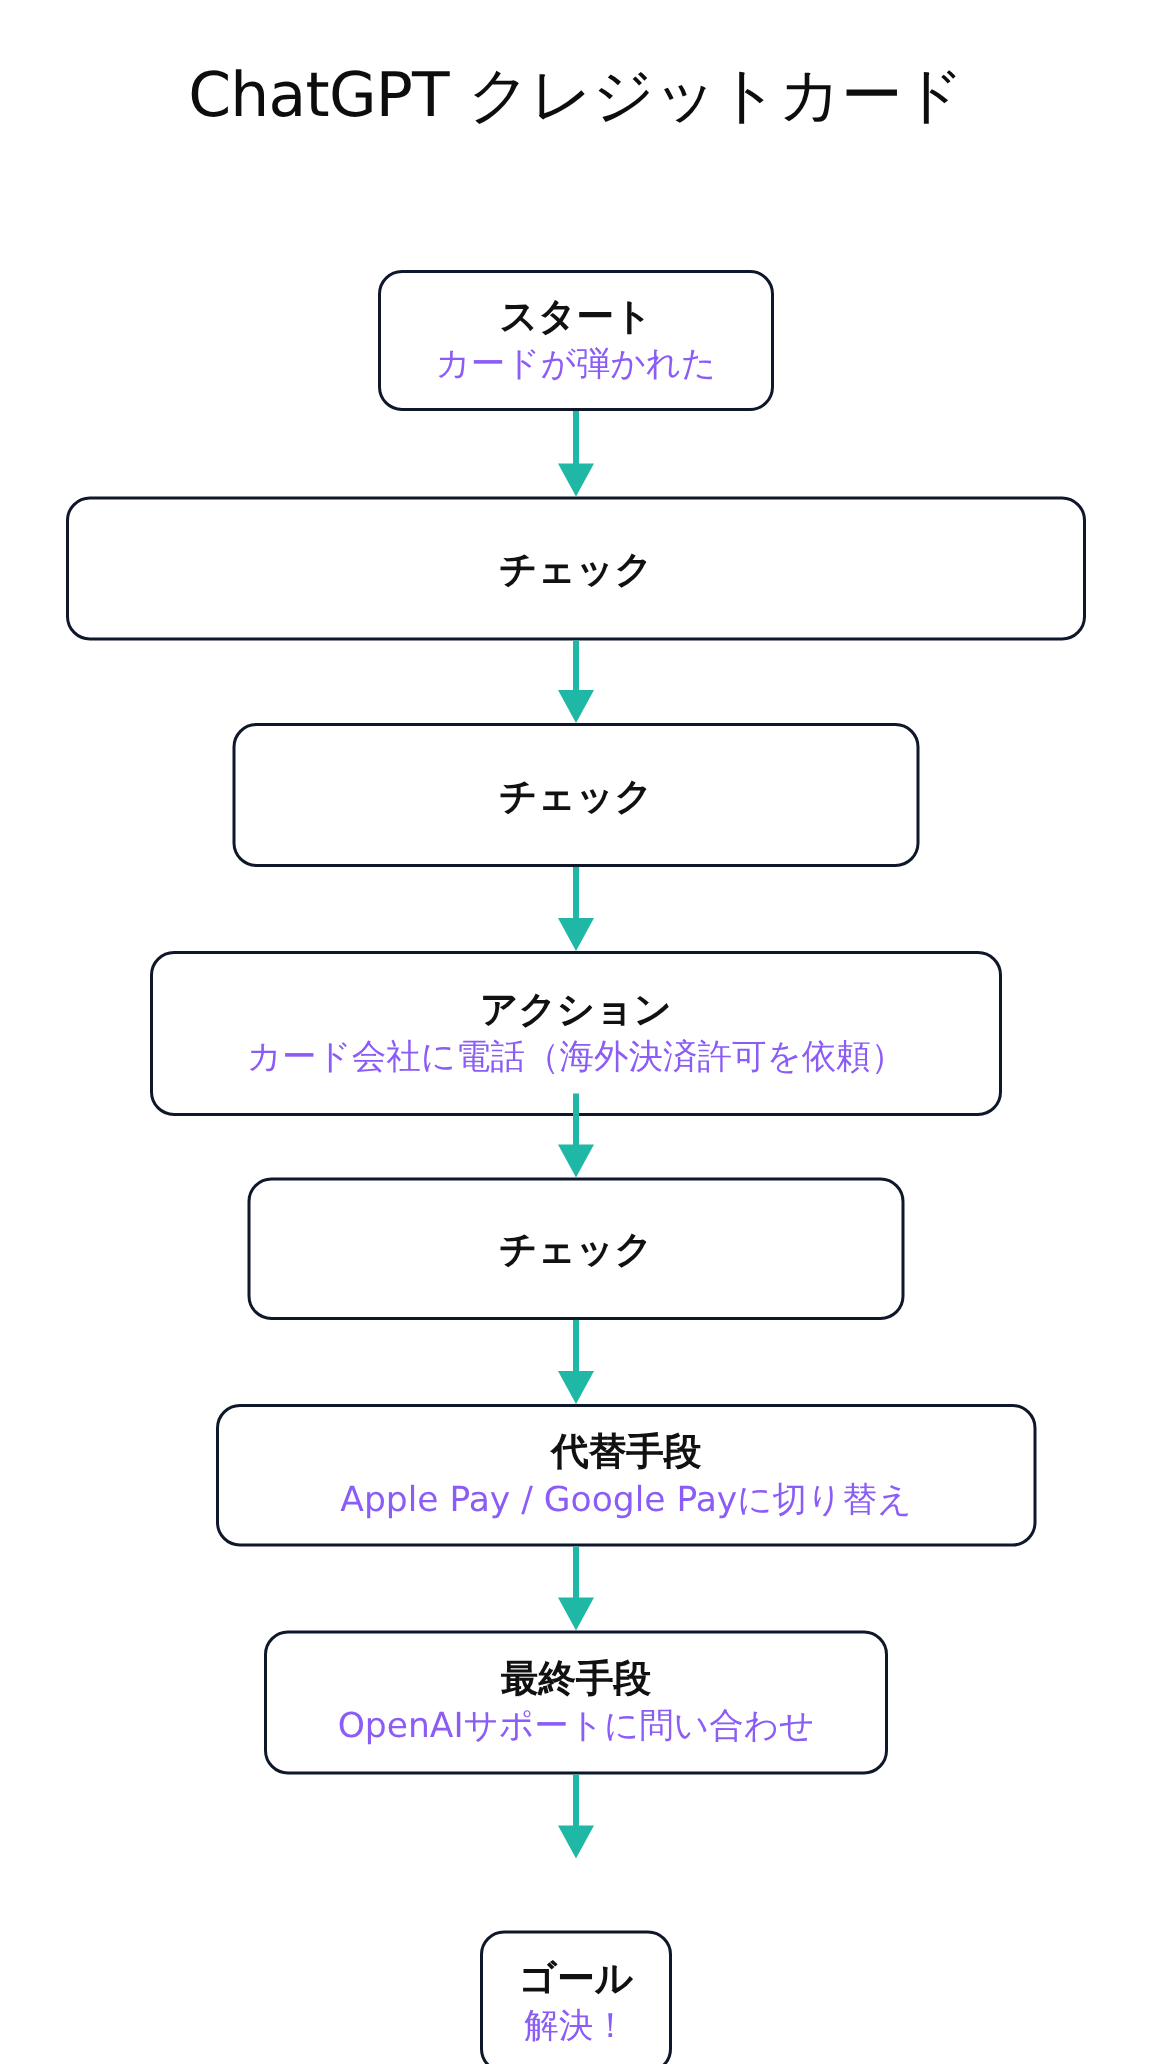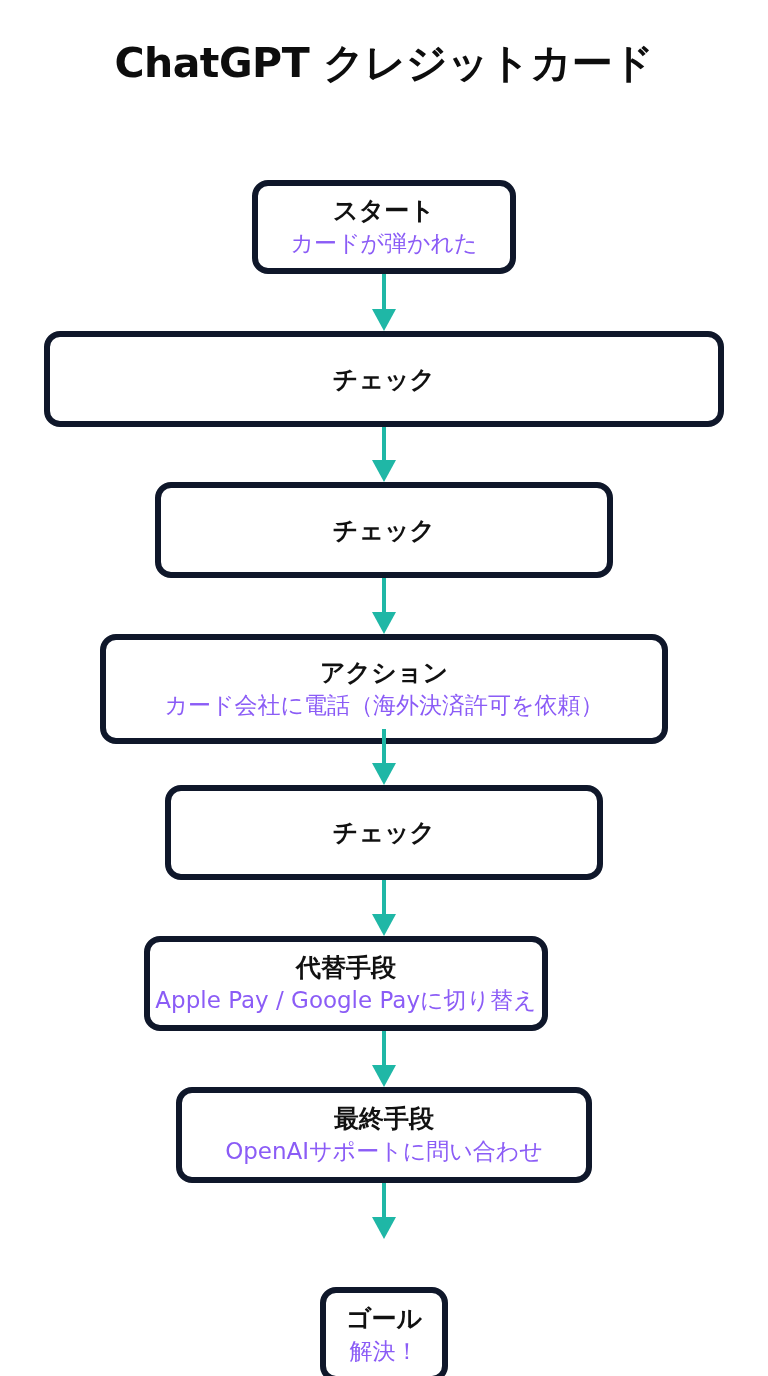--- a/index.html
+++ b/index.html
@@ -1,20 +1,20 @@
 <!DOCTYPE html>
 <html><head>
 <meta charset="utf-8">
 <style>
   html, body { margin: 0; padding: 0; background: #ffffff; }
   body { width: 768px; height: 1376px; position: relative; overflow: hidden;
          font-family: "DejaVu Sans", "Liberation Sans", sans-serif; color: #111; }
   .title { position: absolute; left: 0; top: 36px; width: 768px; text-align: center;
-           font-weight: bold; font-size: 41px; line-height: 54px; color: #0d0d0d; letter-spacing: -0.5px; }
-  .node { position: absolute; box-sizing: border-box; border: 6px solid #0f172a;
+           font-weight: normal; font-size: 41px; line-height: 54px; color: #0d0d0d; letter-spacing: -0.5px; }
+  .node { position: absolute; box-sizing: border-box; border: 2px solid #0f172a;
           border-radius: 16px; background: #fff; text-align: center;
           display: flex; flex-direction: column; justify-content: center; align-items: center; }
   .node .head { font-weight: bold; font-size: 25px; line-height: 33px; color: #111; }
   .node .body { font-size: 23px; line-height: 33px; color: #8b5cf6; white-space: nowrap; }
   .arrow { position: absolute; left: 379px; width: 10px; }
   .arrow .shaft { position: absolute; left: 3px; top: 0; width: 4px; background: #1fb7a6; }
   .arrow .tip { position: absolute; left: -7px; width: 0; height: 0;
                 border-left: 12px solid transparent; border-right: 12px solid transparent;
                 border-top: 22px solid #1fb7a6; }
 </style>
@@ -60,21 +60,21 @@
 </div>
 
 <div class="node" style="left:165px; top:785px; width:438px; height:95px;">
   <div class="head">チェック</div>
 </div>
 <div class="arrow" style="top:880px; height:56px;">
   <div class="shaft" style="height: 39px; background: rgb(31, 183, 166);"></div>
   <div class="tip" style="top: 34px; border-top-color: rgb(31, 183, 166);"></div>
 </div>
 
-<div class="node" style="left:144px; top:936px; width:404px; height:95px;">
+<div class="node" style="left:144px; top:936px; width:547px; height:95px;">
   <div class="head">代替手段</div>
   <div class="body">Apple Pay / Google Payに切り替え</div>
 </div>
 <div class="arrow" style="top:1031px; height:56px;">
   <div class="shaft" style="height: 39px; background: rgb(31, 183, 166);"></div>
   <div class="tip" style="top: 34px; border-top-color: rgb(31, 183, 166);"></div>
 </div>
 
 <div class="node" style="left:176px; top:1087px; width:416px; height:96px;align-items:center;">
   <div class="head">最終手段</div>

